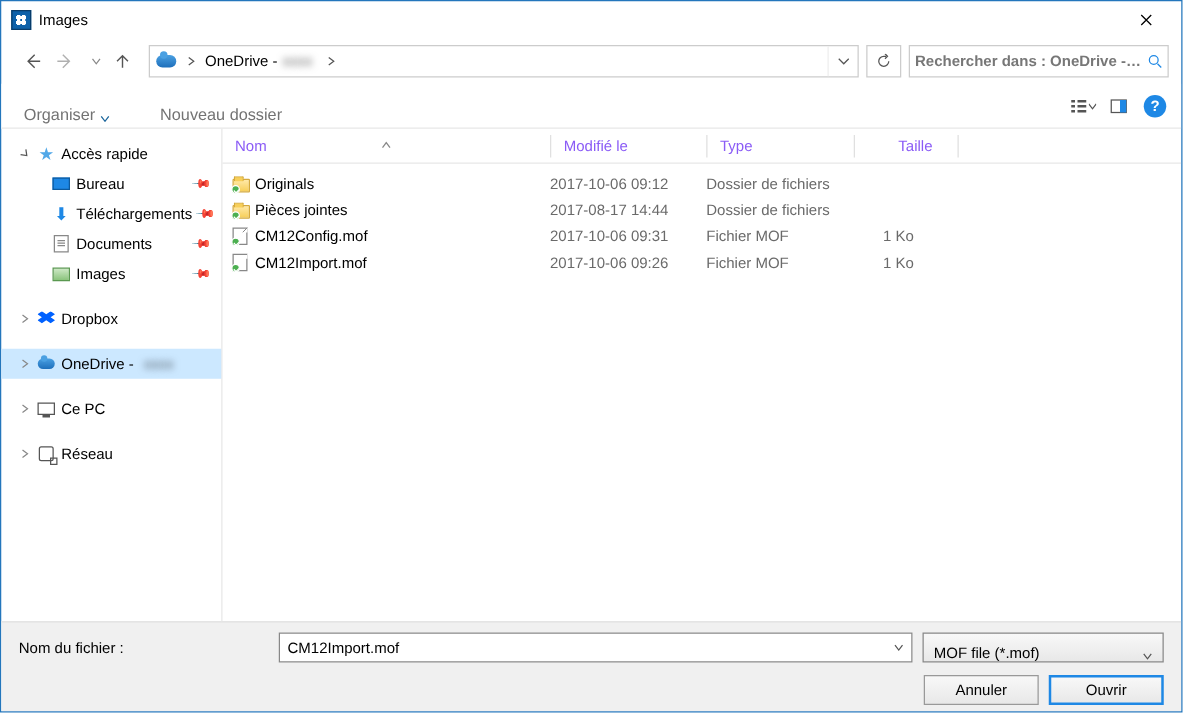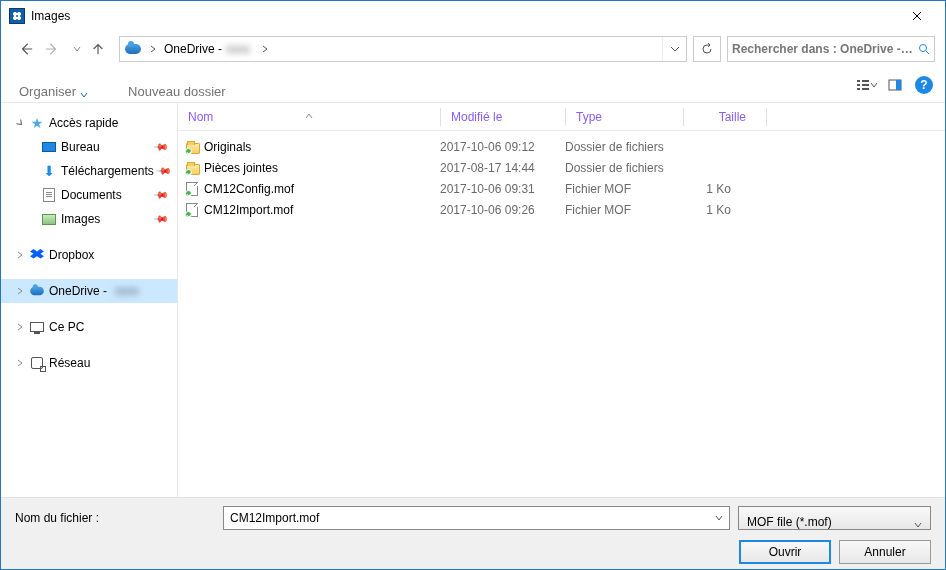--- a/index.html
+++ b/index.html
@@ -390,20 +390,20 @@
         </svg>
     </div>
     <div class="ftype">
       <span class="val">MOF file (*.mof)</span>
       <svg viewBox="0 0 8 8">
           <polyline points="1,2 4,6 7,2" fill="none" stroke="#555" stroke-width="1"></polyline>
         </svg>
     </div>
   </div>
   <div class="brow2">
+    <div class="btn">
+        <span>Annuler</span>
+      </div>
     <div class="btn primary">
         <span>Ouvrir</span>
       </div>
-    <div class="btn">
-        <span>Annuler</span>
-      </div>
   </div>
 </div>
 
 </body></html>

